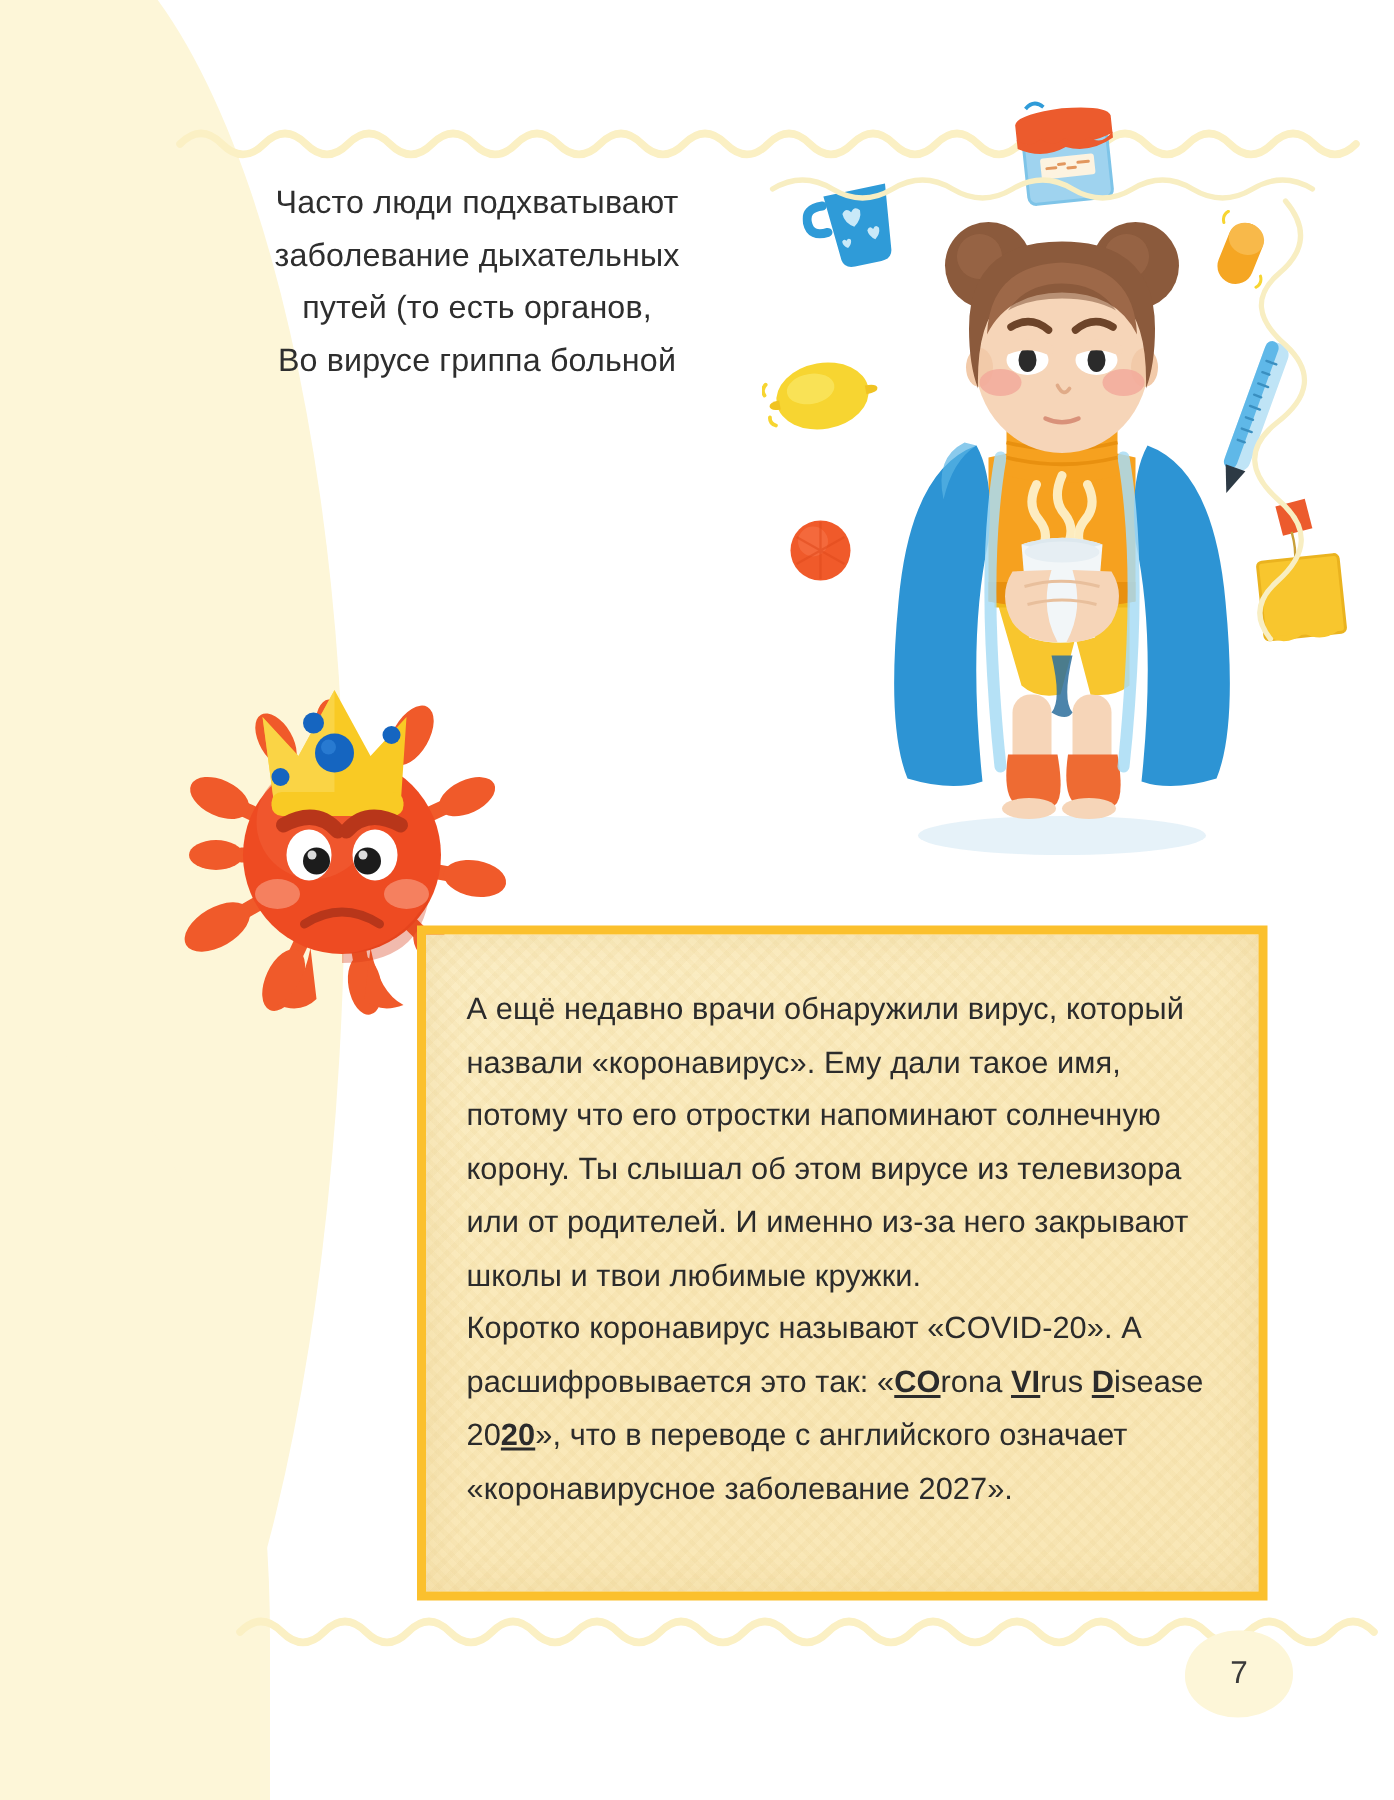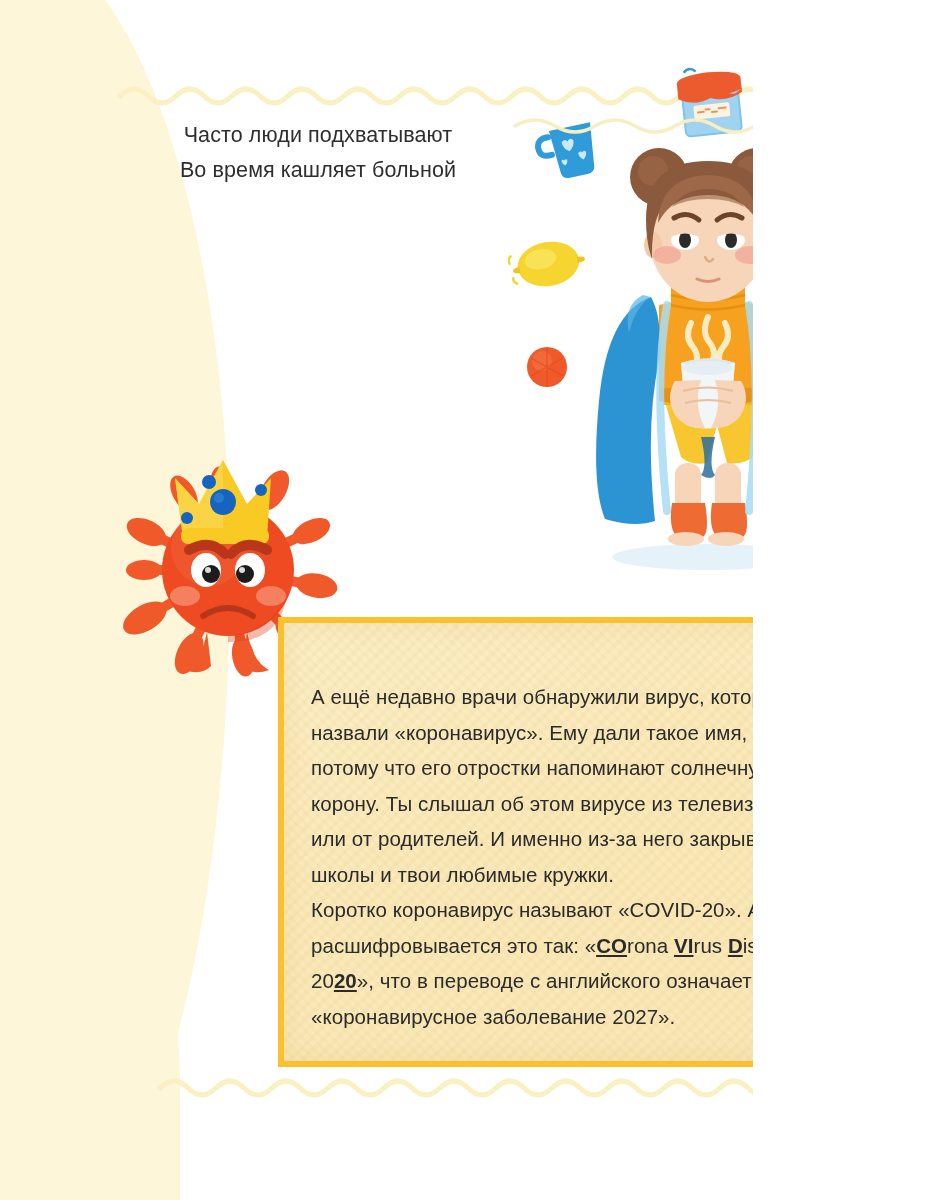--- a/index.html
+++ b/index.html
@@ -4,21 +4,21 @@
 <style>
   * { margin:0; padding:0; box-sizing:border-box; }
   html, body {
     width: 929px; height: 1200px;
     background: #ffffff;
     font-family: "Liberation Sans", sans-serif;
     overflow: hidden;
   }
   .page {
     position: relative;
-    width: 753px; height: 1200px;
+    width: 929px; height: 1200px;
     background: #ffffff;
     overflow: hidden;
   }
 
   
   .blob-left {
     position: absolute;
     left: -120px; top: -60px;
     width: 350px; height: 1320px;
     background: #fdf6d8;
@@ -81,21 +81,20 @@
     border: 6px solid #fbc02d;
     z-index: 4;
     box-shadow: inset 0 0 26px rgba(226,190,110,0.28);
   }
   .callout-inner {
     padding: 32px 30px 0 27px;
     color: #2b2b2b;
     font-size: 20.5px;
     line-height: 35.5px;
     letter-spacing: 0.05px;
-    margin-top: 24px;
   }
   .callout-inner p { margin: 0; }
   .callout-inner b { font-weight: 700; text-decoration: underline; }
 
   
   .page-num-bg {
     position: absolute;
     left: 790px; top: 1087px;
     width: 72px; height: 58px;
     background: #fdf6d8;
@@ -352,21 +351,23 @@
     <circle cx="147" cy="150" r="3" fill="#ffffff" opacity="0.85"></circle>
 
     <ellipse cx="90" cy="176" rx="15" ry="10" fill="#f79274" opacity="0.75"></ellipse>
     <ellipse cx="176" cy="176" rx="15" ry="10" fill="#f79274" opacity="0.75"></ellipse>
 
     <path d="M108 196 q25 -16 50 0" stroke="#b8361a" stroke-width="6" fill="none" stroke-linecap="round"></path>
   </svg>
 
   <div class="top-text">
     <p>Часто люди подхватывают</p>
-    <p>Во время кашляет больной</p>
+    <p>заболевание дыхательных</p>
+    <p>путей (то есть органов,</p>
+    <p>Во вирусе гриппа больной</p>
   </div>
 
   <div class="callout">
     <div class="callout-inner">
       <p>А ещё недавно врачи обнаружили вирус, который назвали «коронавирус». Ему дали такое имя, потому что его отростки напоминают солнечную корону. Ты слышал об этом вирусе из телевизора или от родителей. И именно из-за него закрывают школы и твои любимые кружки.</p>
       <p><span>Коротко коронавирус называют «COVID-20». А расшифровывается это так: «</span><b>CO</b><span>rona </span><b>VI</b><span>rus </span><b>D</b><span>isease 20</span><b>20</b><span>», что в переводе с английского означает «коронавирусное заболевание 2027».</span></p>
     </div>
   </div>
 
   <div class="page-num-bg"></div>

